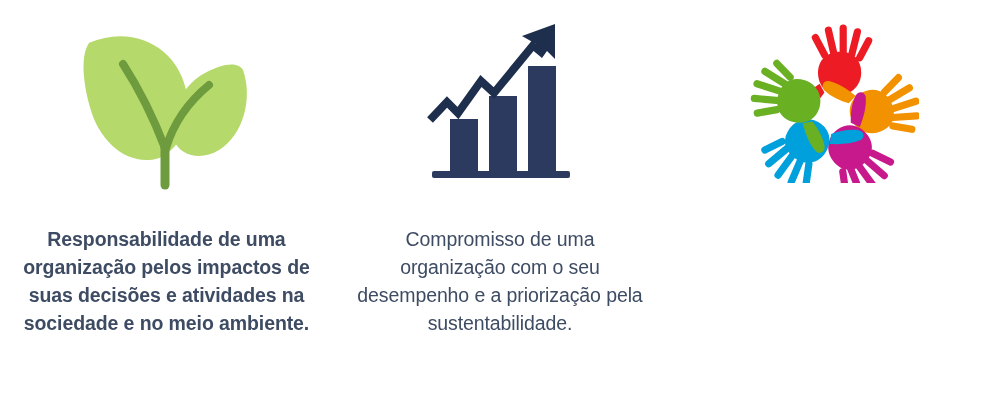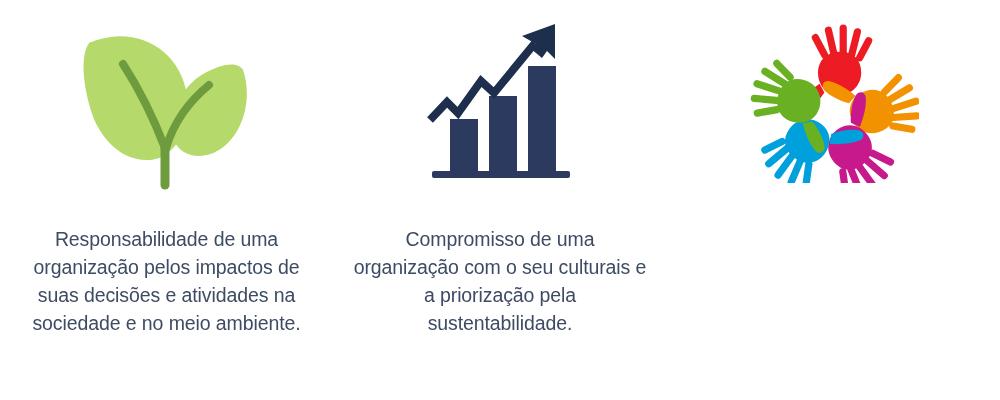--- a/index.html
+++ b/index.html
@@ -52,21 +52,21 @@
     font-family: "Liberation Sans", sans-serif;
     font-size: 19.5px;
     line-height: 28px;
     letter-spacing: -0.1px;
     font-weight: 400;
     padding: 0 14px;
     box-sizing: border-box;
     margin-top: 20px;
     white-space: pre-line;
   }
-  .col-1 .caption { padding: 0 22px; }
+  .col-1 .caption { padding: 0 22px; font-weight: bold; }
   .col-2 .caption { padding: 0 18px; }
   .col-3 .caption { padding: 0 24px; }
 </style>
 </head>
 <body>
 
 <div class="board">
 
   <div class="column col-1">
     <div class="icon-wrap">
@@ -94,21 +94,21 @@
         <rect x="71" y="78" width="28" height="75" fill="#2b3a5e"></rect>
         <rect x="110" y="48" width="28" height="105" fill="#2b3a5e"></rect>
 
         <rect x="14" y="153" width="138" height="7" rx="2" fill="#2b3a5e"></rect>
 
         <path d="M12 102 L 29 84 L 40 95 L 63 63 L 76 75 L 117 25" stroke="#1e2f4d" stroke-width="8" fill="none" stroke-linejoin="miter" stroke-linecap="butt"></path>
 
         <path d="M137 6 L 104 18 L 118 26 L 112 30 L 124 40 L 129 33 L 137 41 Z" fill="#1e2f4d"></path>
       </svg>
     </div>
-    <div class="caption">Compromisso de uma organização com o seu culturais e a priorização pela sustentabilidade.</div>
+    <div class="caption">Compromisso de uma organização com o seu desempenho e a priorização pela sustentabilidade.</div>
   </div>
 
   <div class="column col-3">
     <div class="icon-wrap">
       <svg width="170" height="160" viewBox="0 0 200 200">
         <defs>
           <g id="handshape">
 
             <path d="M-20 0 C -20 -16, -8 -26, 8 -26 C 24 -26, 34 -16, 34 0 C 34 16, 22 28, 6 28 C -10 28, -20 16, -20 0 Z"></path>
 

